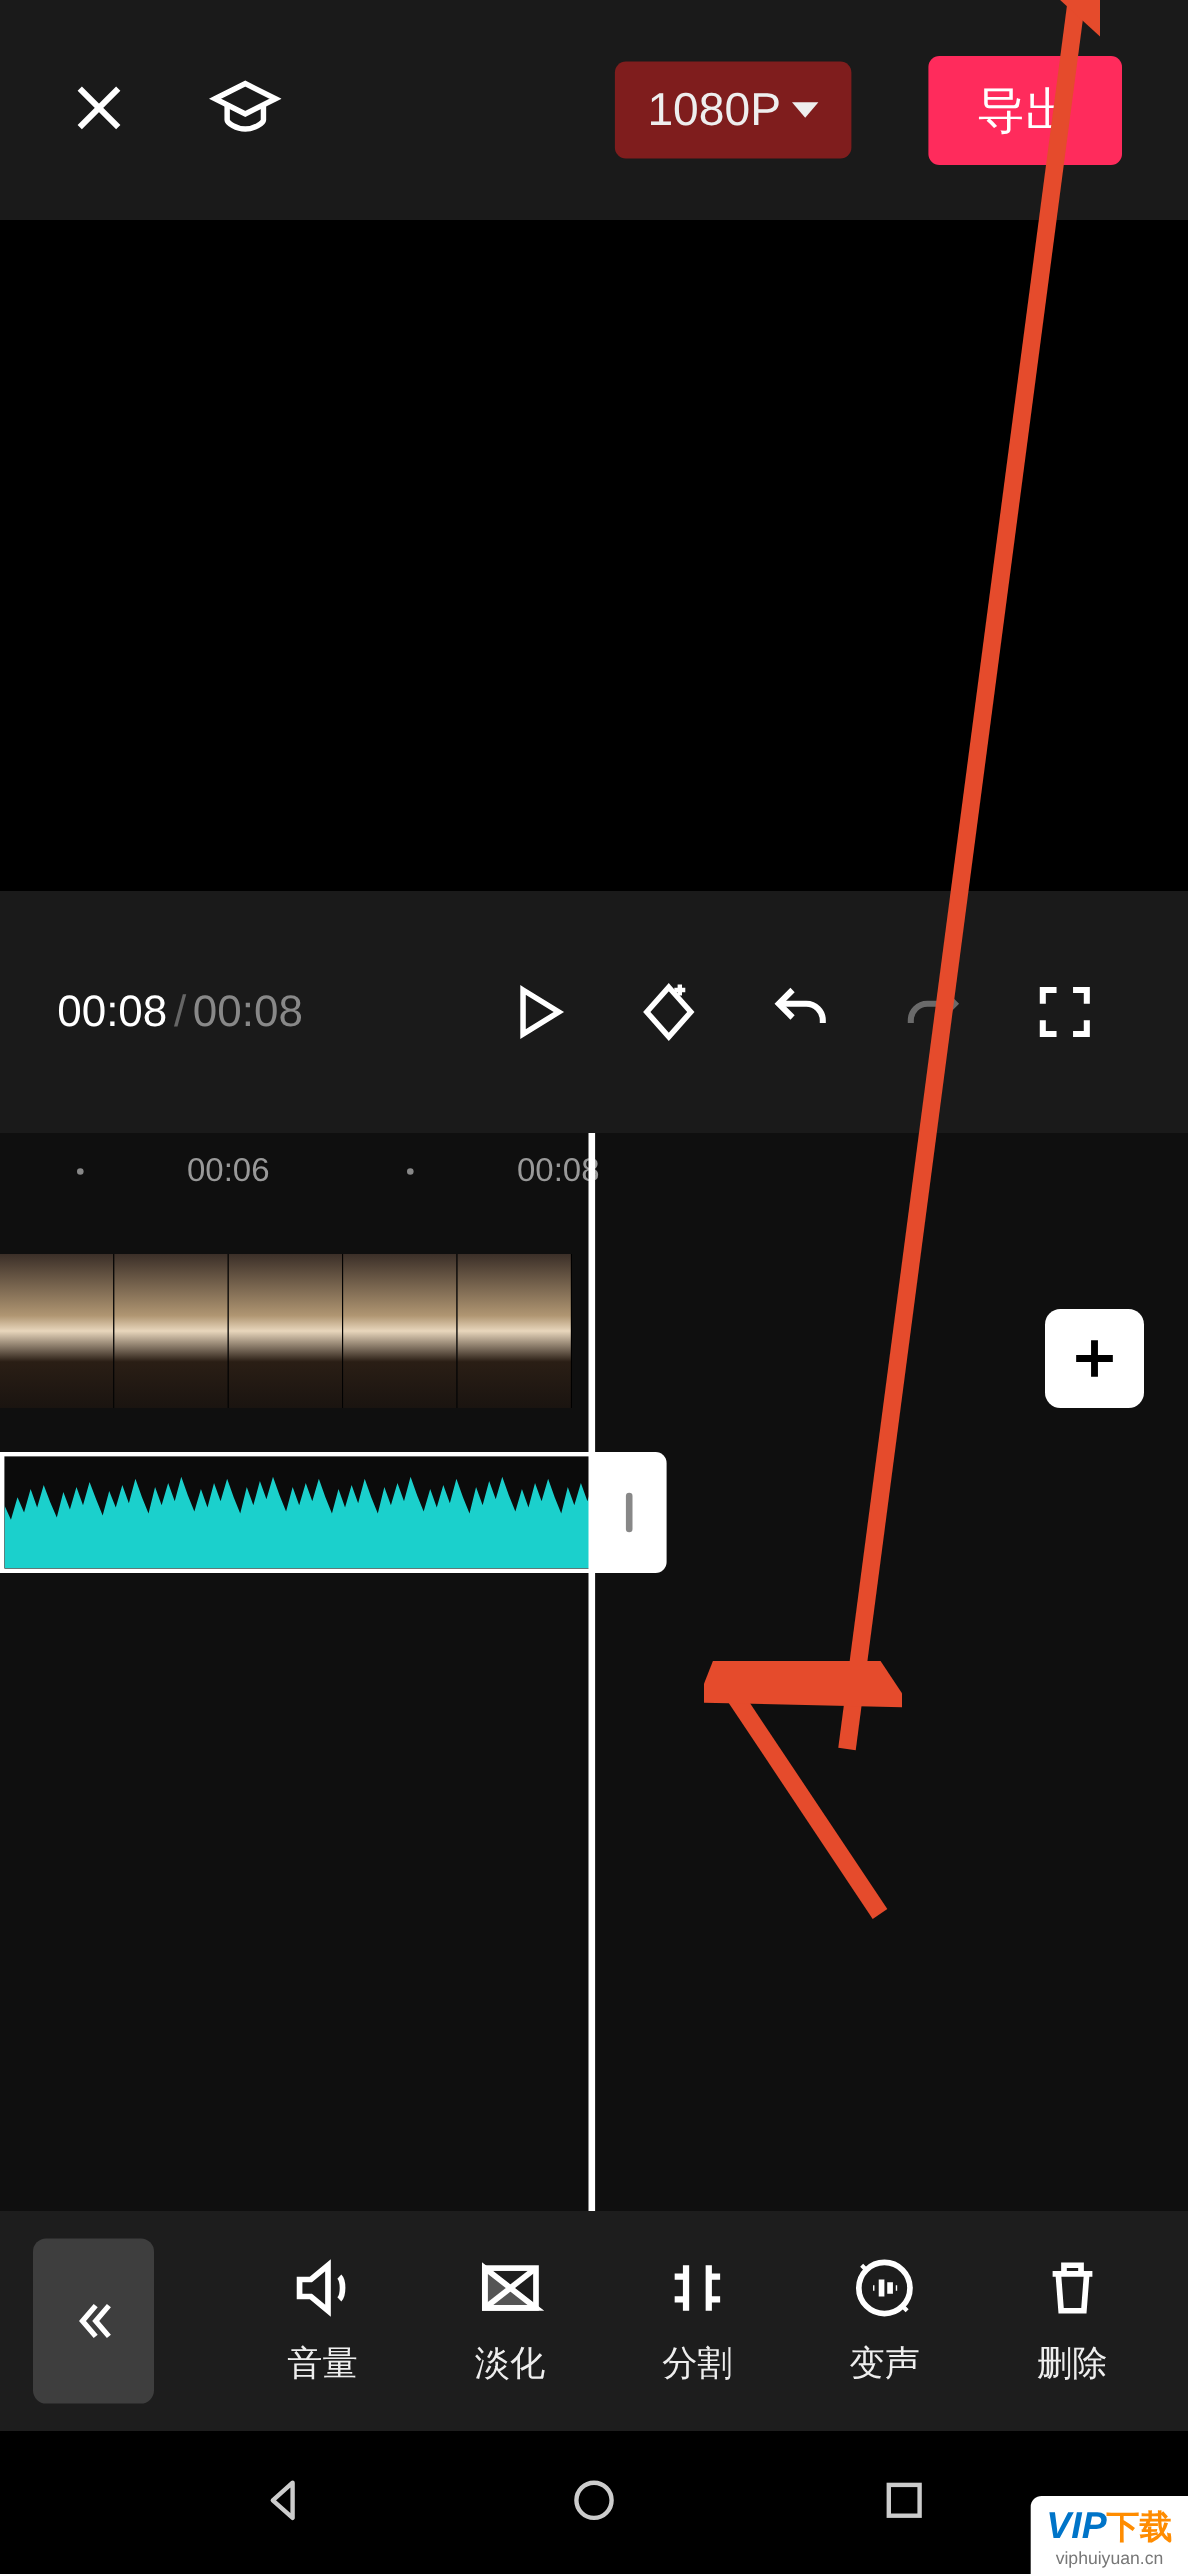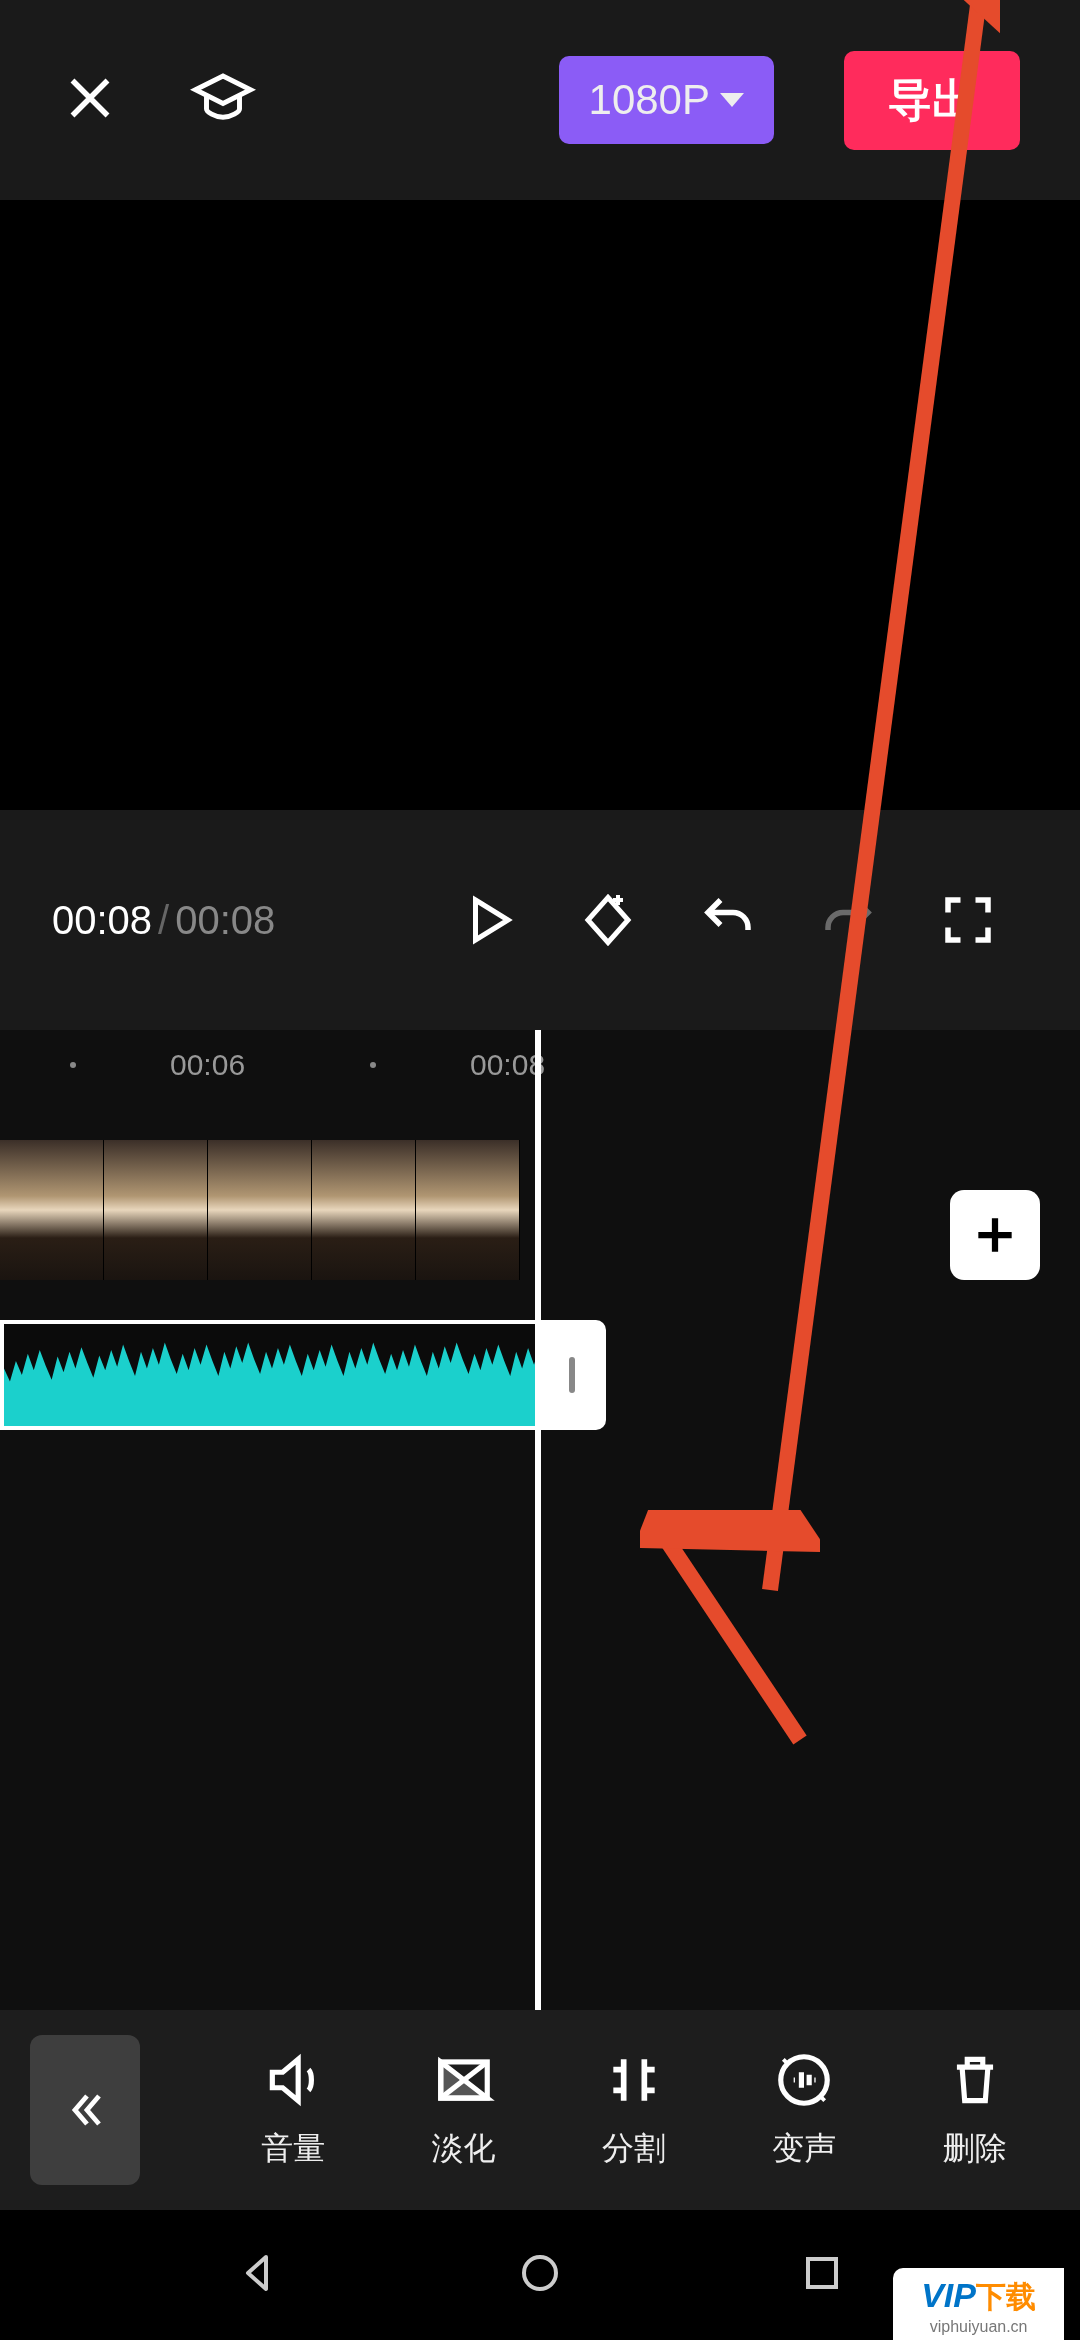--- a/index.html
+++ b/index.html
@@ -4,23 +4,23 @@
 <style>
   * { margin: 0; padding: 0; box-sizing: border-box; }
   html, body { width: 1080px; height: 2340px; background: #0a0a0a; font-family: -apple-system, sans-serif; overflow: hidden; }
   .app { width: 100%; height: 100%; display: flex; flex-direction: column; background: #1a1a1a; position: relative; }
 
   
   .topbar { height: 200px; display: flex; align-items: center; padding: 0 60px; gap: 70px; }
   .close-icon svg { width: 60px; height: 60px; }
   .cap-icon svg { width: 66px; height: 66px; }
   .topbar-spacer { flex: 1; }
-  .res-btn { background: #8b5cf6; color: #eee; font-size: 42px; padding: 20px 30px; border-radius: 10px; display: flex; align-items: center; gap: 10px; }
+  .res-btn { background: #7f1d1d; color: #eee; font-size: 42px; padding: 20px 30px; border-radius: 10px; display: flex; align-items: center; gap: 10px; }
   .res-btn .caret { border-left: 12px solid transparent; border-right: 12px solid transparent; border-top: 14px solid #eee; }
-  .export-btn { background: #ff2b5c; color: #fff; font-size: 44px; font-weight: 700; padding: 20px 44px; border-radius: 10px; }
+  .export-btn { background: #ff2b5c; color: #fff; font-size: 44px; font-weight: 400; padding: 20px 44px; border-radius: 10px; }
 
   
   .preview { height: 610px; background: #000; }
 
   
   .controls { height: 220px; display: flex; align-items: center; padding: 0 52px; }
   .time { font-size: 40px; color: #fff; }
   .time .sep { color: #666; margin: 0 6px; }
   .time .total { color: #888; }
   .controls-spacer { flex: 1; }
@@ -53,21 +53,21 @@
   .tools { flex: 1; display: flex; justify-content: space-around; padding: 0 20px; margin-left: 48px; }
   .tool { display: flex; flex-direction: column; align-items: center; gap: 16px; color: #eee; font-size: 32px; }
   .tool .ticon { width: 62px; height: 62px; display: flex; align-items: center; justify-content: center; }
   .tool svg { width: 62px; height: 62px; }
 
   
   .navbar { height: 130px; background: #000; display: flex; align-items: center; justify-content: space-evenly; }
   .navbar svg { width: 48px; height: 48px; }
 
   
-  .watermark { position: absolute; bottom: 0; right: 16px; background: #fff; padding: 8px 28px 4px; border-top-left-radius: 10px; display: flex; flex-direction: column; align-items: center; }
+  .watermark { position: absolute; bottom: 0; right: 0; background: #fff; padding: 8px 14px 4px; border-top-left-radius: 10px; display: flex; flex-direction: column; align-items: center; }
   .watermark .vip { font-size: 34px; font-weight: 900; font-style: italic; color: #0074c8; }
   .watermark .vip .dl { color: #ff8c00; font-style: normal; font-weight: 700; font-size: 30px; }
   .watermark .url { font-size: 16px; color: #777; }
 </style>
 </head>
 <body>
 
 <div class="app">
 
   <div class="topbar">

